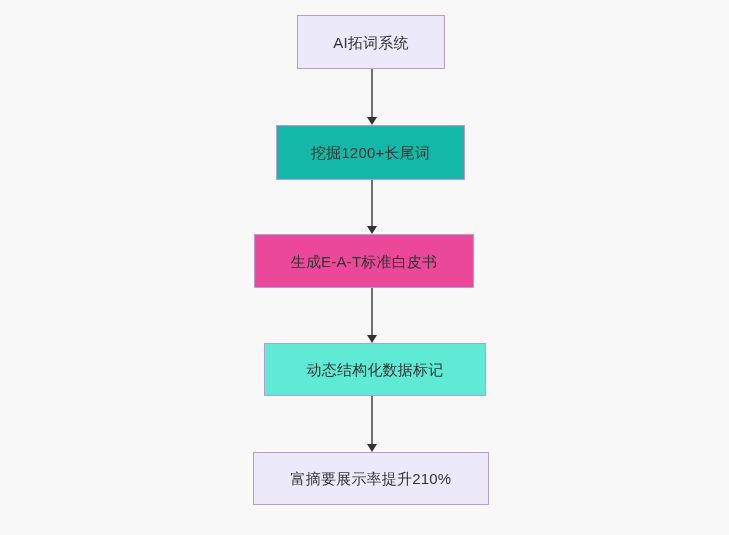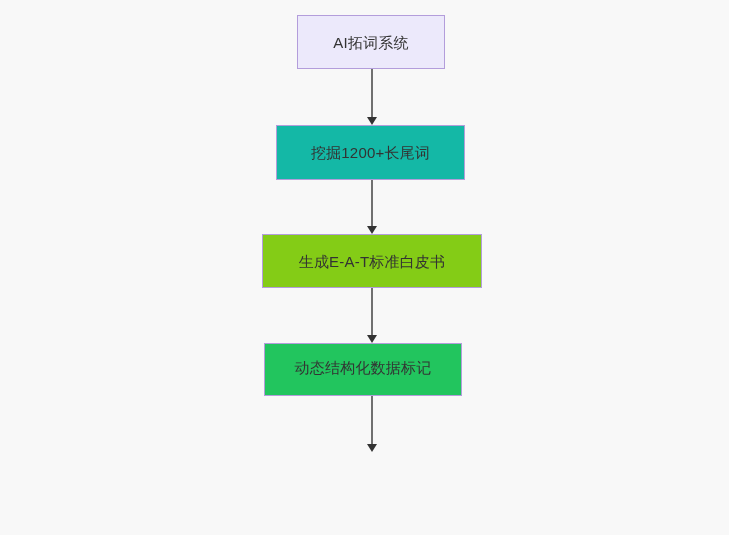--- a/index.html
+++ b/index.html
@@ -79,20 +79,23 @@
     <div class="edge-line" style="height: 49px; background: rgb(112, 112, 112);"></div>
     <div class="edge-head" style="top: 48px; border-top-color: rgb(51, 51, 51);"></div>
   </div>
 
   <div class="node" style="left: 297px; top: 15px; width: 148px; height: 54px; background: rgb(236, 233, 251); border-color: rgb(179, 157, 219); color: rgb(51, 51, 51);">
     <span class="node-label">AI拓词系统</span>
   </div>
   <div class="node" style="left: 276px; top: 125px; width: 189px; height: 55px; background: #14b8a6; border-color: rgb(179, 157, 219); color: rgb(51, 51, 51);">
     <span class="node-label">挖掘1200+长尾词</span>
   </div>
-  <div class="node" style="left: 262px; top: 234px; width: 220px; height: 54px; background: #84cc16; border-color: rgb(179, 157, 219); color: rgb(51, 51, 51);">
+  <div class="node" style="left: 254px; top: 234px; width: 220px; height: 54px; background: #ec4899; border-color: rgb(179, 157, 219); color: rgb(51, 51, 51);">
     <span class="node-label">生成E-A-T标准白皮书</span>
   </div>
-  <div class="node" style="left: 264px; top: 343px; width: 198px; height: 53px; background: #22c55e; border-color: rgb(179, 157, 219); color: rgb(51, 51, 51); font-family: Liberation Mono, monospace;">
+  <div class="node" style="left: 264px; top: 343px; width: 222px; height: 53px; background: #5eead4; border-color: rgb(179, 157, 219); color: rgb(51, 51, 51);">
     <span class="node-label">动态结构化数据标记</span>
+  </div>
+  <div class="node" style="left: 253px; top: 452px; width: 236px; height: 53px; background: rgb(236, 233, 251); border-color: rgb(179, 157, 219); color: rgb(51, 51, 51);">
+    <span class="node-label">富摘要展示率提升210%</span>
   </div>
 
 </div>
 
 </body></html>

